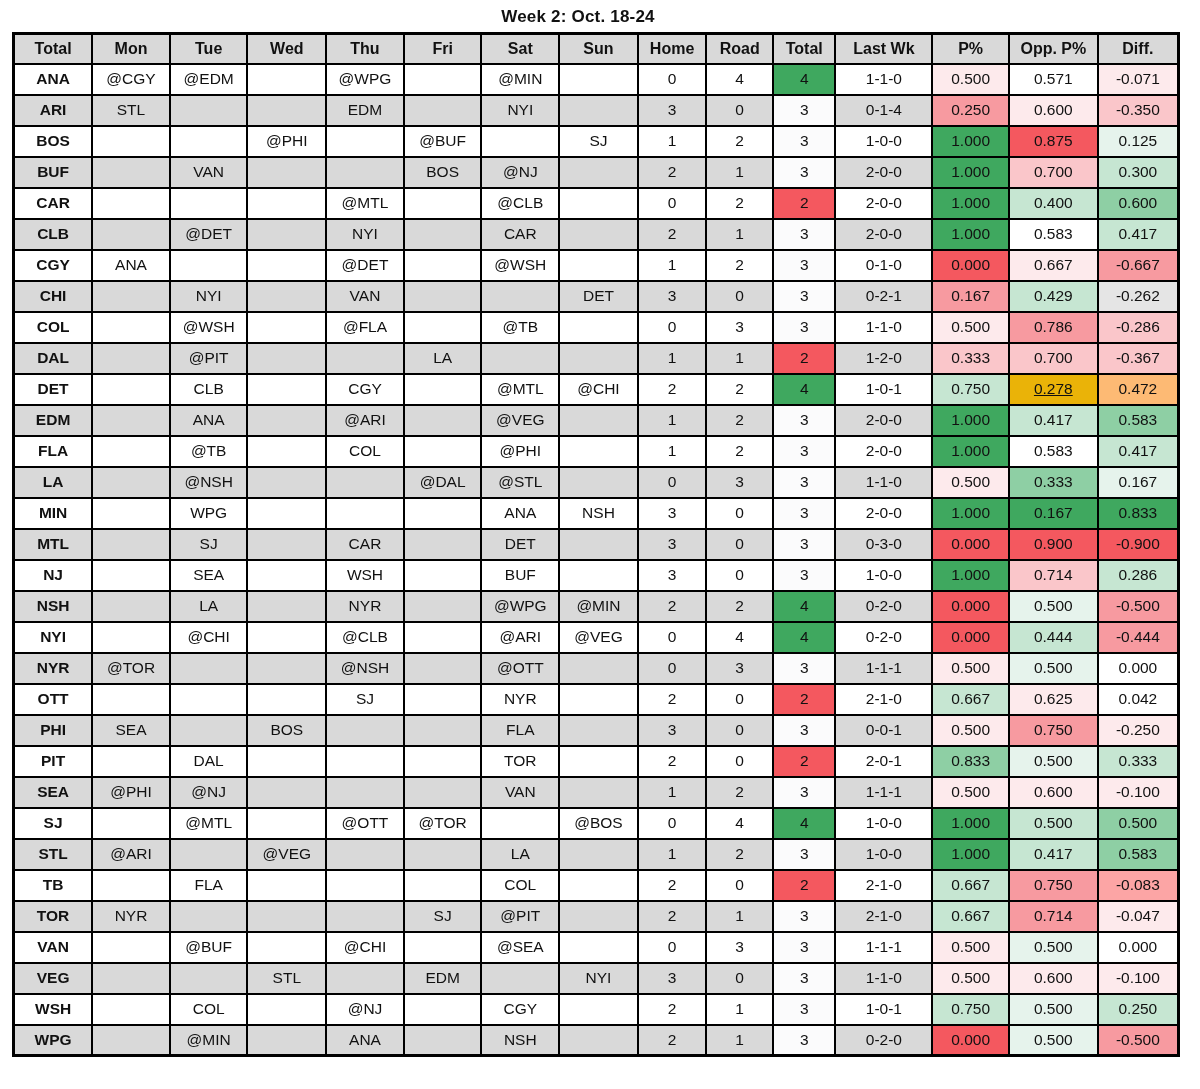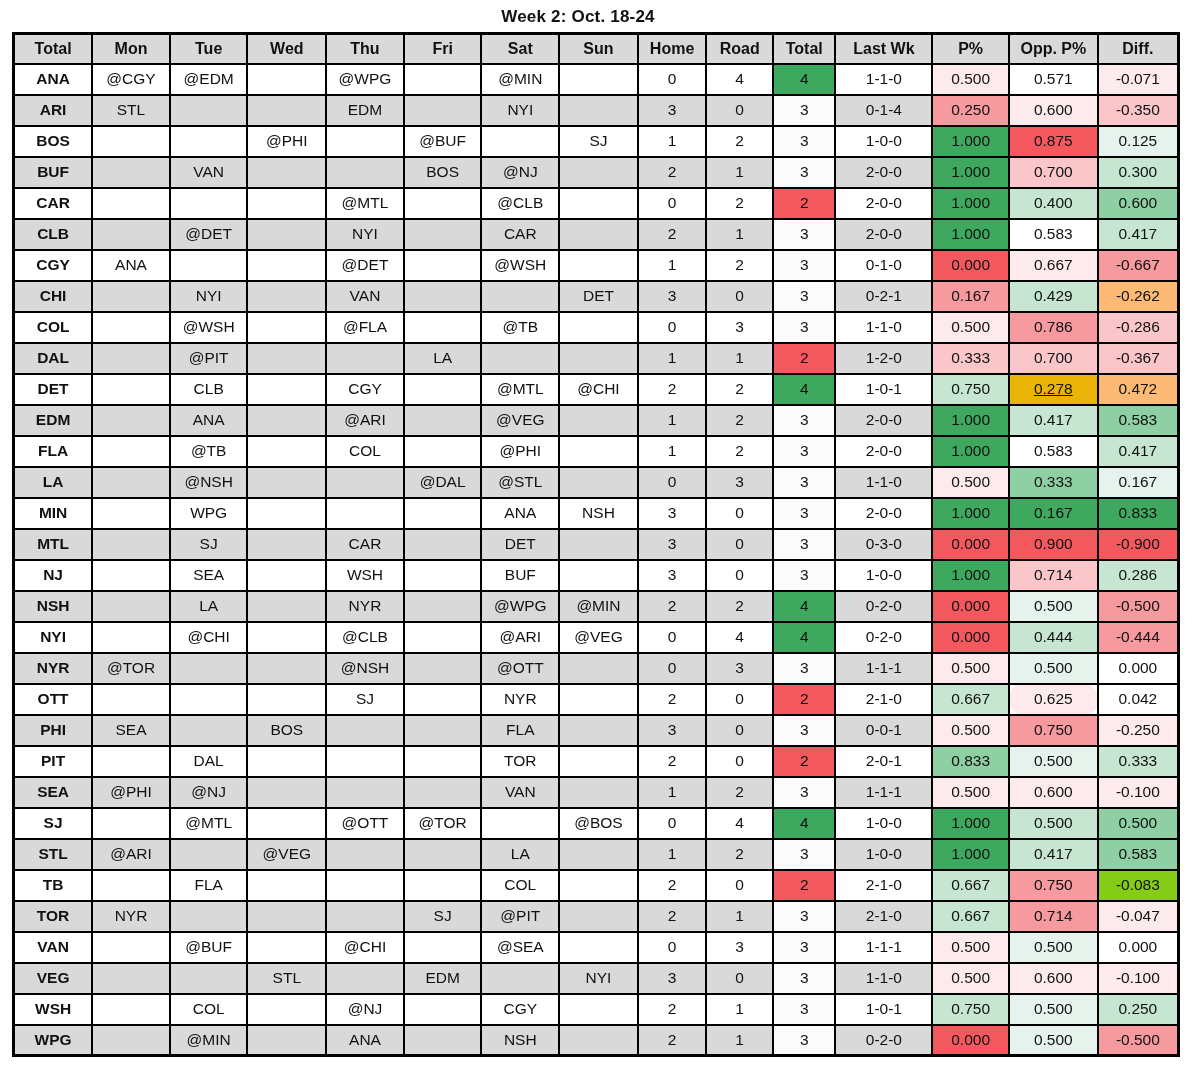--- a/index.html
+++ b/index.html
@@ -238,21 +238,21 @@
           <td>VAN</td>
           <td></td>
           <td></td>
           <td>DET</td>
           <td>3</td>
           <td>0</td>
           <td style="background-color: rgb(251, 251, 252);">3</td>
           <td>0-2-1</td>
           <td style="background-color: rgb(247, 154, 160);">0.167</td>
           <td style="background-color: rgb(198, 230, 210);">0.429</td>
-          <td style="background-color: #fdba74;">-0.262</td>
+          <td style="background-color: #e5e5e5;">-0.262</td>
         </tr>
         <tr class="odd">
           <td class="team">COL</td>
           <td></td>
           <td>@WSH</td>
           <td></td>
           <td>@FLA</td>
           <td></td>
           <td>@TB</td>
           <td></td>
@@ -458,21 +458,21 @@
           <td></td>
           <td>SJ</td>
           <td></td>
           <td>NYR</td>
           <td></td>
           <td>2</td>
           <td>0</td>
           <td style="background-color: rgb(244, 88, 95);">2</td>
           <td>2-1-0</td>
           <td style="background-color: rgb(198, 230, 210);">0.667</td>
-          <td style="background-color: rgb(253, 234, 236); border-radius: 14px;">0.625</td>
+          <td style="background-color: rgb(253, 234, 236);">0.625</td>
           <td style="background-color: rgb(255, 255, 255);">0.042</td>
         </tr>
         <tr class="even">
           <td class="team">PHI</td>
           <td>SEA</td>
           <td></td>
           <td>BOS</td>
           <td></td>
           <td></td>
           <td>FLA</td>
@@ -561,21 +561,21 @@
           <td></td>
           <td></td>
           <td>COL</td>
           <td></td>
           <td>2</td>
           <td>0</td>
           <td style="background-color: rgb(244, 88, 95);">2</td>
           <td>2-1-0</td>
           <td style="background-color: rgb(198, 230, 210);">0.667</td>
           <td style="background-color: rgb(247, 154, 160);">0.750</td>
-          <td style="background-color: #84cc16;">-0.083</td>
+          <td style="background-color: #fca5a5;">-0.083</td>
         </tr>
         <tr class="even">
           <td class="team">TOR</td>
           <td>NYR</td>
           <td></td>
           <td></td>
           <td></td>
           <td>SJ</td>
           <td>@PIT</td>
           <td></td>

